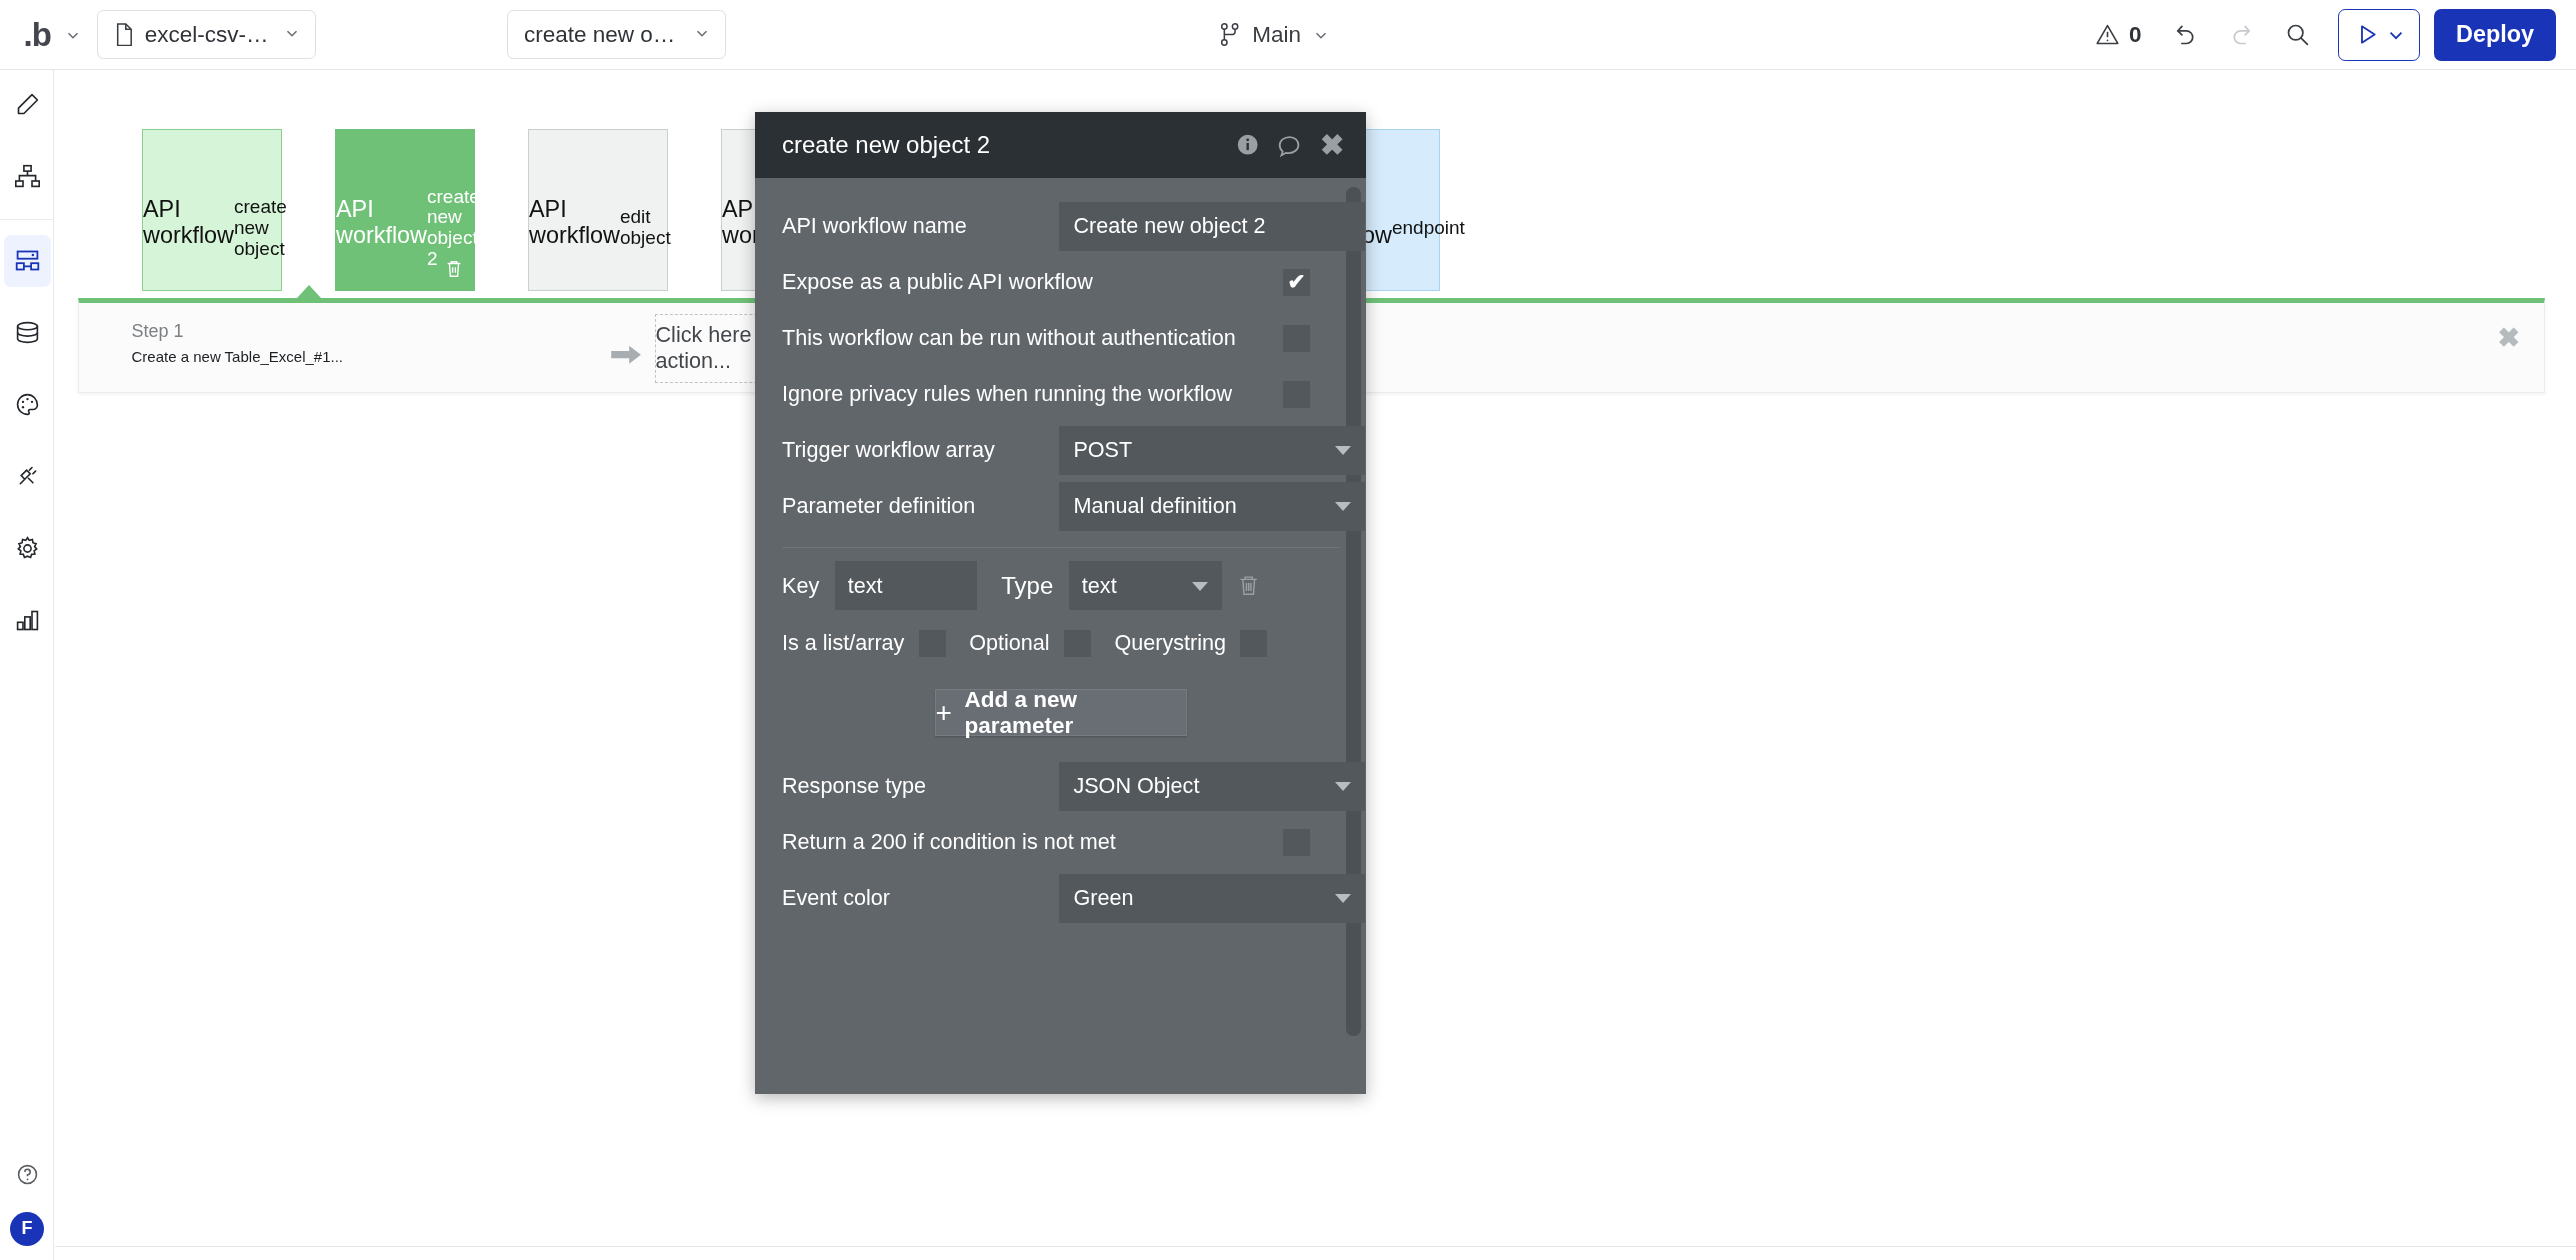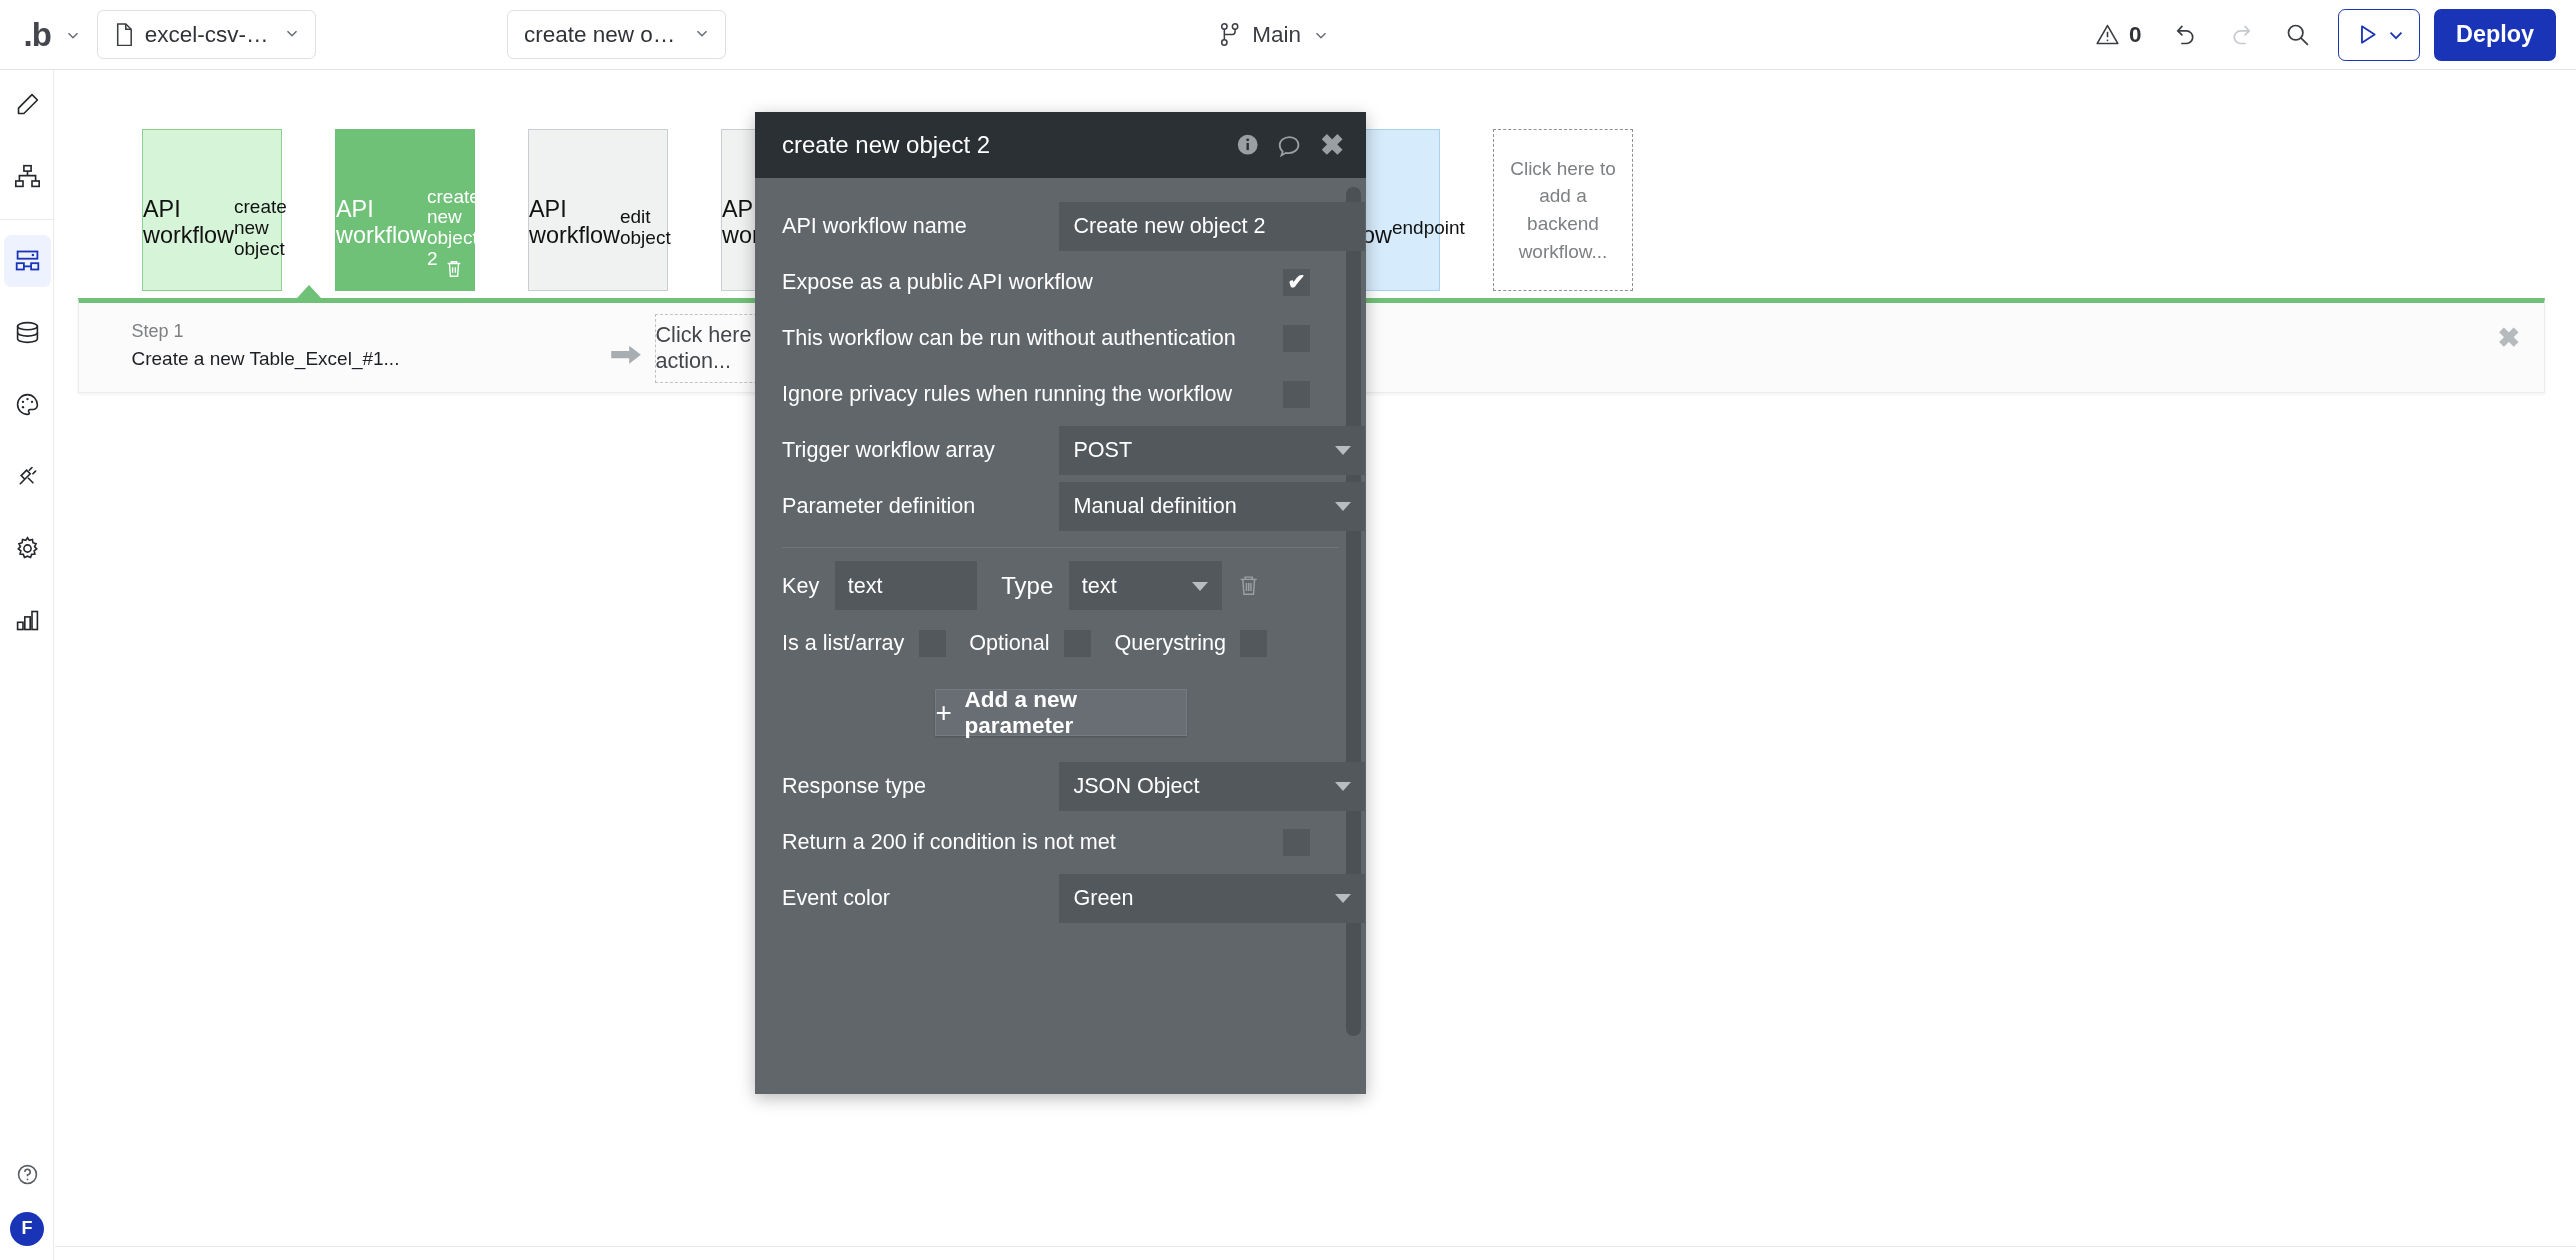--- a/index.html
+++ b/index.html
@@ -144,21 +144,21 @@
     width: 0; height: 0;
     border-left: 12.6px solid transparent; border-right: 12.6px solid transparent;
     border-bottom: 13.5px solid #6fc177;
   }
   .step-close {
     position: absolute; right: 23.4px; top: 21.6px; color: #b5babd;
     font-size: 27px; font-weight: 700; cursor: pointer; line-height: 1;
   }
   .step-box { position: absolute; left: 53px; top: 18px; }
   .step-num { font-size: 18px; color: #7c8084; line-height: 1.2; }
-  .step-title { font-size: 19px; color: #1c1f23; margin-top: 5.4px; line-height: 1.2; }
+  .step-title { font-size: 15px; color: #1c1f23; margin-top: 5.4px; line-height: 1.2; }
   .step-connector {
     position: absolute; left: 532px; top: 40px; color: #a8adb1;
   }
   .step-add {
     position: absolute; left: 576px; top: 10.8px; width: 261px; height: 69px;
     border: 1.8px dashed #bfc3c6; display: flex; align-items: center;
     justify-content: center; color: #43464a; font-size: 21.6px; cursor: pointer;
   }
   .canvas-bottom-line {
     position: absolute; left: 0; right: 0; bottom: 12.6px; height: 1.8px;
@@ -492,21 +492,20 @@
       <div class="wf-card grey">
         <div class="t1">API workflow</div>
         <div class="t2">edit object_4</div>
       </div>
 
       <div class="wf-card blue">
         <div class="t1">API workflow</div>
         <div class="t2">endpoint</div>
       </div>
 
-      <div class="wf-card-add">Click here to add a backend workflow...</div>
     </div>
 
     <div class="step-panel">
       <div class="step-arrow-up"></div>
       <div class="step-close">✖</div>
 
       <div class="step-box">
         <div class="step-num">Step 1</div>
         <div class="step-title">Create a new Table_Excel_#1...</div>
       </div>

